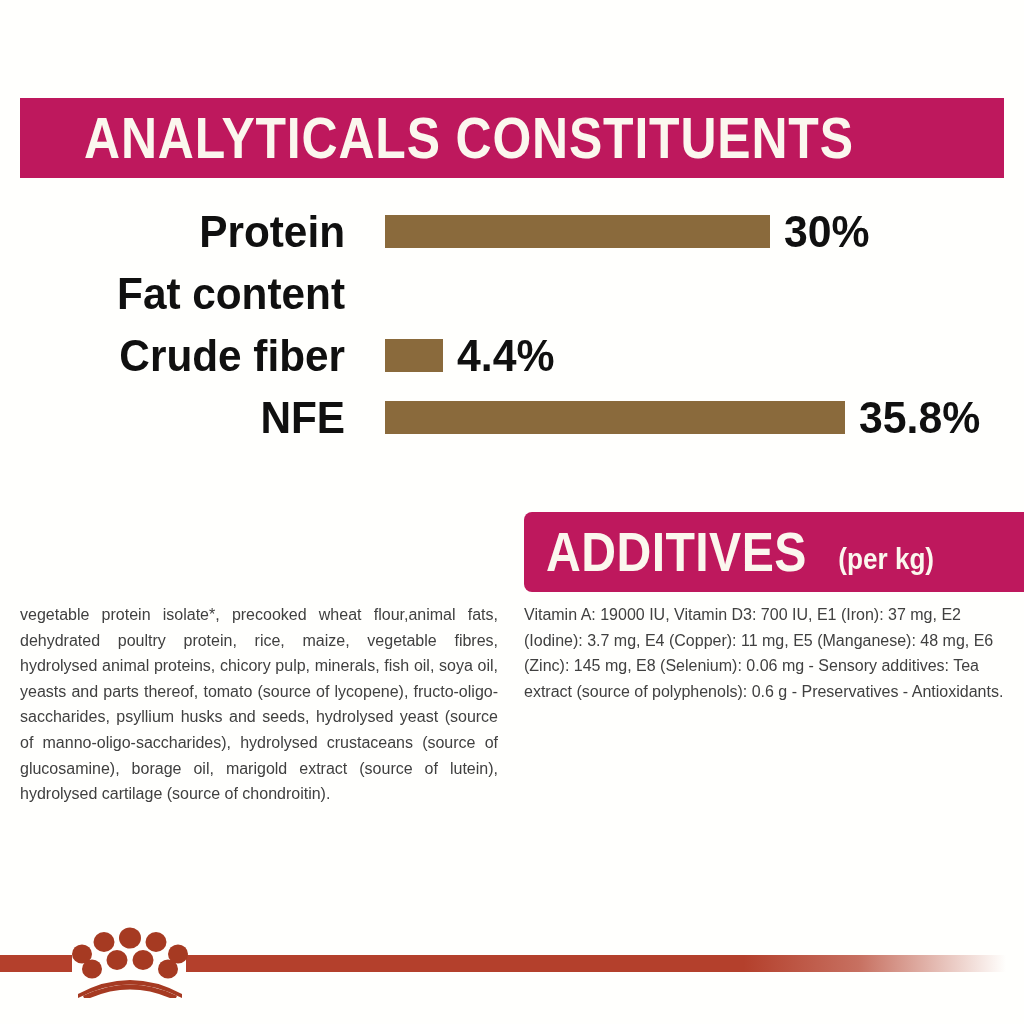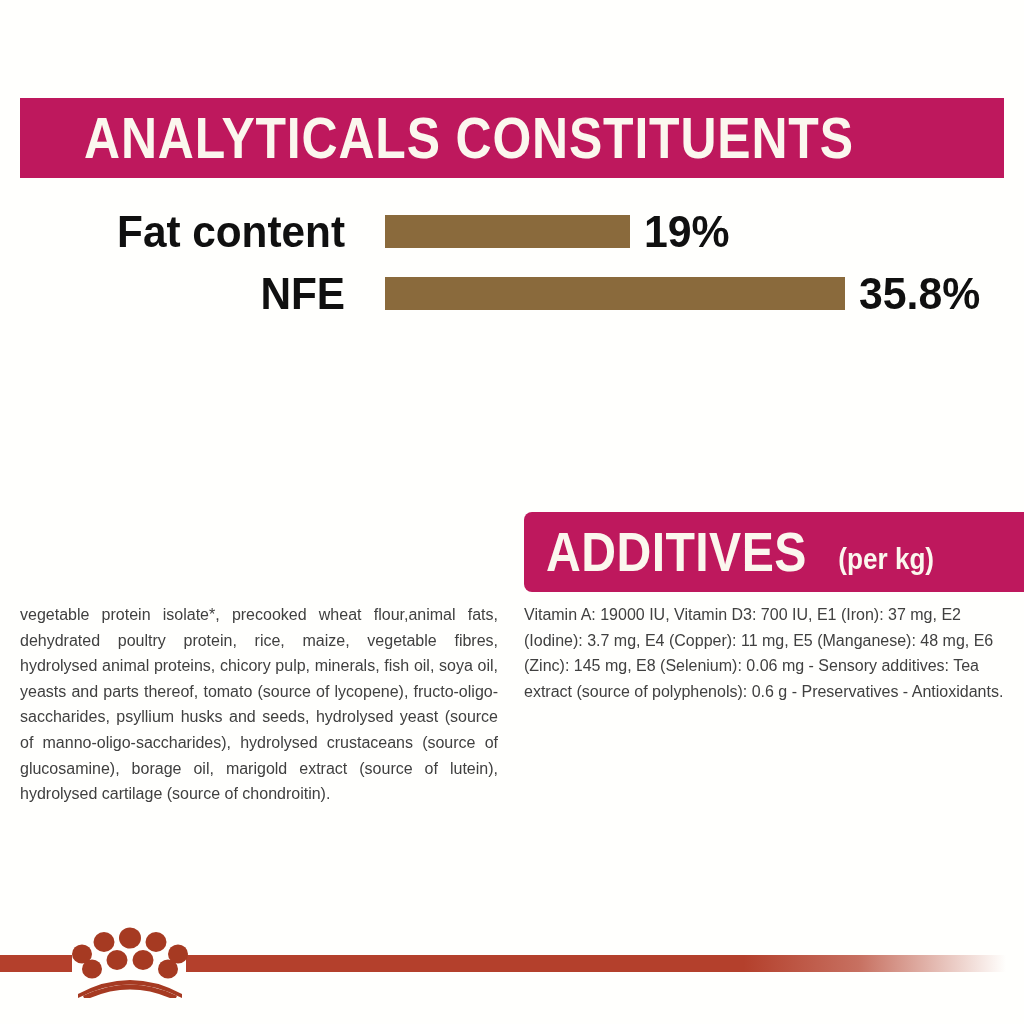--- a/index.html
+++ b/index.html
@@ -202,29 +202,39 @@
 <body>
 
 <div class="page">
 
   <div class="hdr-bar" id="analyticals-header">
     <span class="hdr-title">ANALYTICALS CONSTITUENTS</span>
   </div>
 
   <div id="nutrition-chart">
 
+    <div class="chart-row">
+      <div class="chart-label">Protein</div>
+      <div class="bar-wrap">
+        <div class="bar" style="width:385px"></div>
+        <div class="bar-value">30%</div>
+      </div>
+    </div>
 
     <div class="chart-row">
       <div class="chart-label">Fat content</div>
+    </div>
+
+    <div class="chart-row">
+      <div class="chart-label">Crude fiber</div>
       <div class="bar-wrap">
-        <div class="bar" style="width:245px"></div>
-        <div class="bar-value">19%</div>
+        <div class="bar" style="width:58px"></div>
+        <div class="bar-value">4.4%</div>
       </div>
     </div>
-
 
     <div class="chart-row">
       <div class="chart-label">NFE</div>
       <div class="bar-wrap">
         <div class="bar" style="width:460px"></div>
         <div class="bar-value">35.8%</div>
       </div>
     </div>
 
   </div>

